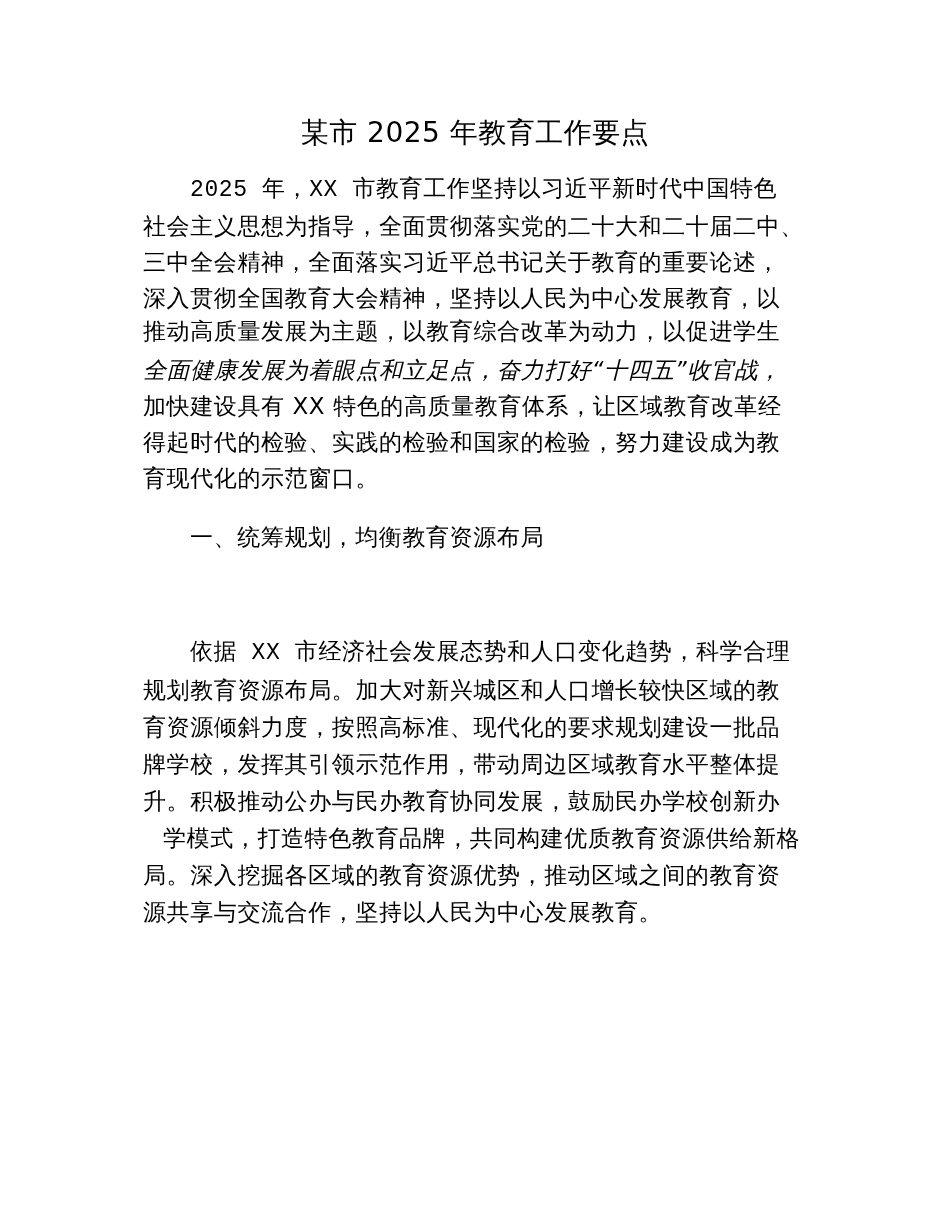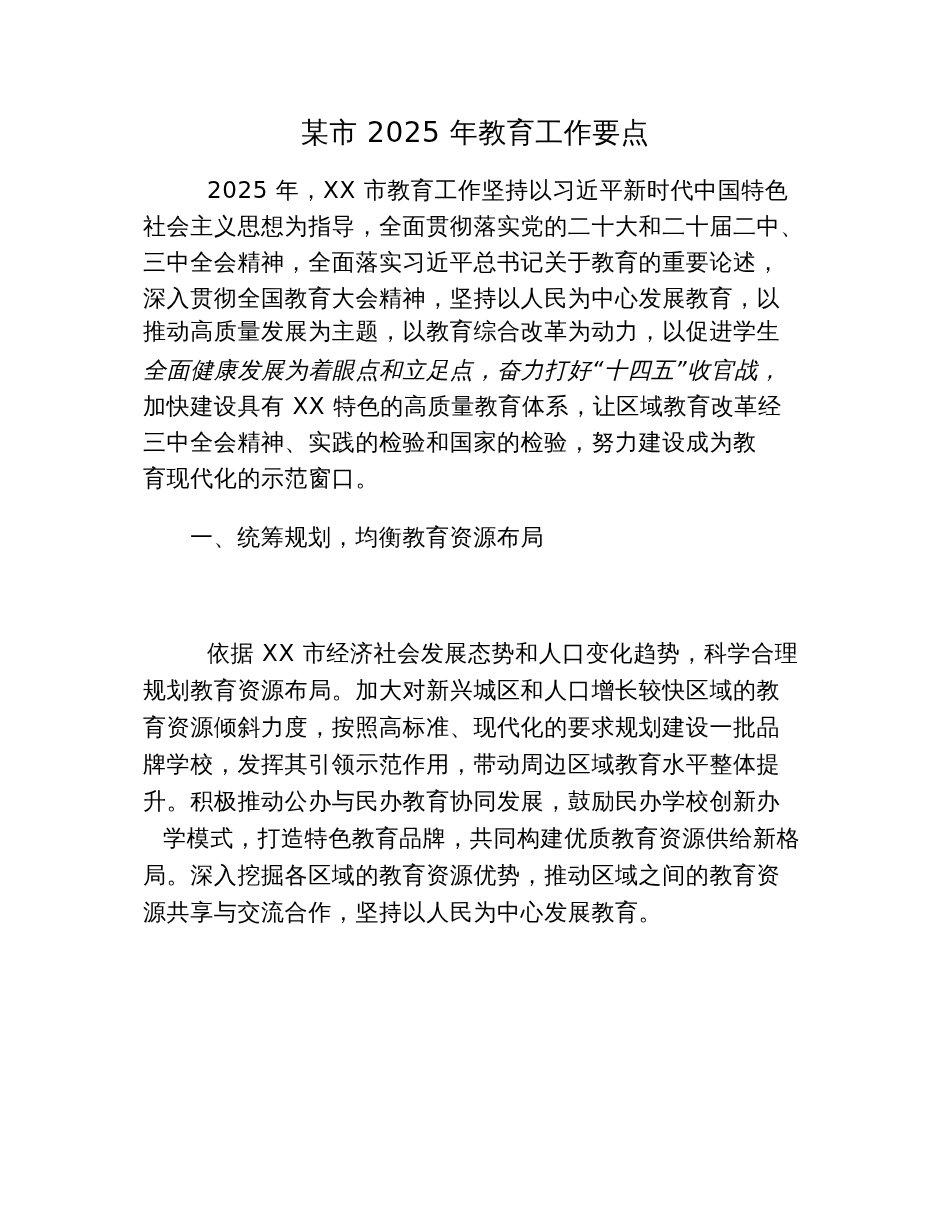--- a/index.html
+++ b/index.html
@@ -3,38 +3,38 @@
 <meta charset="utf-8">
 <style>
   html, body { margin: 0; padding: 0; background: #ffffff; }
   body { width: 950px; height: 1230px; position: relative; overflow: hidden;
          font-family: "DejaVu Sans", "Liberation Sans", sans-serif; color: #000000; }
   .page { position: absolute; left: 0; top: 0; width: 950px; height: 946px; background: #ffffff; }
   .title { position: absolute; left: 0; top: 113px; width: 950px; text-align: center;
            font-size: 28px; line-height: 40px; letter-spacing: 0.5px; white-space: nowrap; }
   .line { position: absolute; left: 143px; font-size: 23px; line-height: 30px; white-space: nowrap;
           letter-spacing: 0.6px; }
-  .indent { left: 207px; }
+  .indent { left: 190px; font-family: Liberation Mono, monospace; }
   .heading { left: 190px; }
 </style>
 </head>
 <body>
 
 <div class="page">
   <div class="title">某市 2025 年教育工作要点</div>
 
   <div>
     <div class="line indent" style="top:175px;">2025 年，XX 市教育工作坚持以习近平新时代中国特色</div>
     <div class="line" style="top:211px;">社会主义思想为指导，全面贯彻落实党的二十大和二十届二中、</div>
     <div class="line" style="top:247px;">三中全会精神，全面落实习近平总书记关于教育的重要论述，</div>
     <div class="line" style="top:283px;">深入贯彻全国教育大会精神，坚持以人民为中心发展教育，以</div>
     <div class="line" style="top:316px;">推动高质量发展为主题，以教育综合改革为动力，以促进学生</div>
     <div class="line" style="top:355px;font-style:italic;">全面健康发展为着眼点和立足点，奋力打好“十四五”收官战，</div>
     <div class="line" style="top:391px;">加快建设具有 XX 特色的高质量教育体系，让区域教育改革经</div>
-    <div class="line" style="top:427px;">三中全会精神、实践的检验和国家的检验，努力建设成为教</div>
+    <div class="line" style="top:427px;">得起时代的检验、实践的检验和国家的检验，努力建设成为教</div>
     <div class="line" style="top:463px;">育现代化的示范窗口。</div>
   </div>
 
   <div class="line heading" style="top:522px;">一、统筹规划，均衡教育资源布局</div>
 
   <div>
     <div class="line indent" style="top:638px;">依据 XX 市经济社会发展态势和人口变化趋势，科学合理</div>
     <div class="line" style="top:675px;">规划教育资源布局。加大对新兴城区和人口增长较快区域的教</div>
     <div class="line" style="top:712px;">育资源倾斜力度，按照高标准、现代化的要求规划建设一批品</div>
     <div class="line" style="top:749px;">牌学校，发挥其引领示范作用，带动周边区域教育水平整体提</div>

